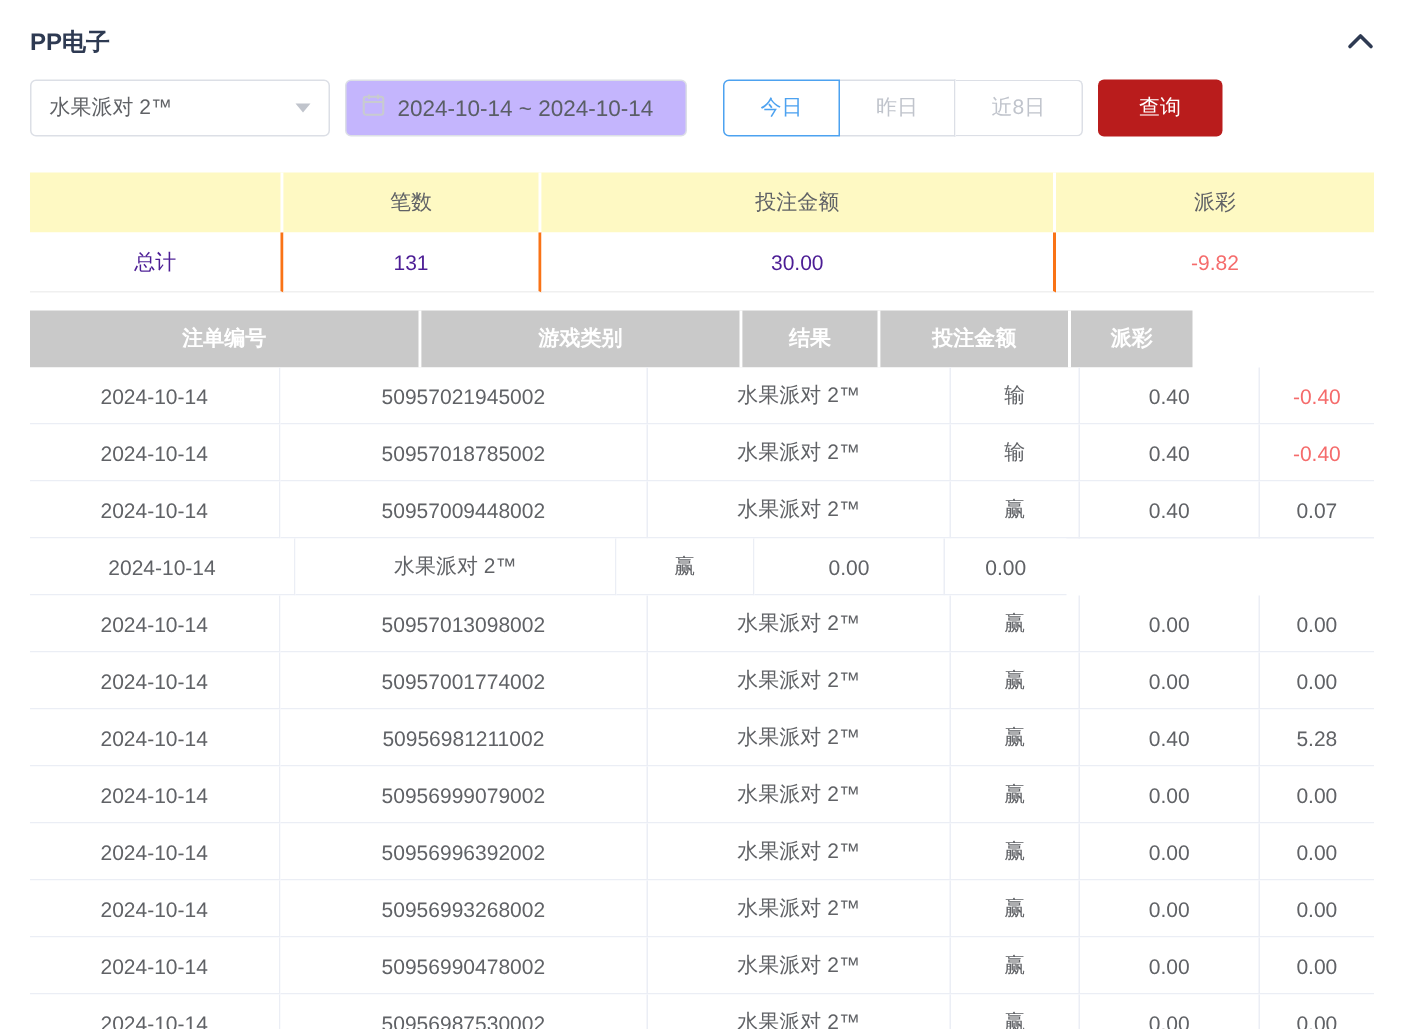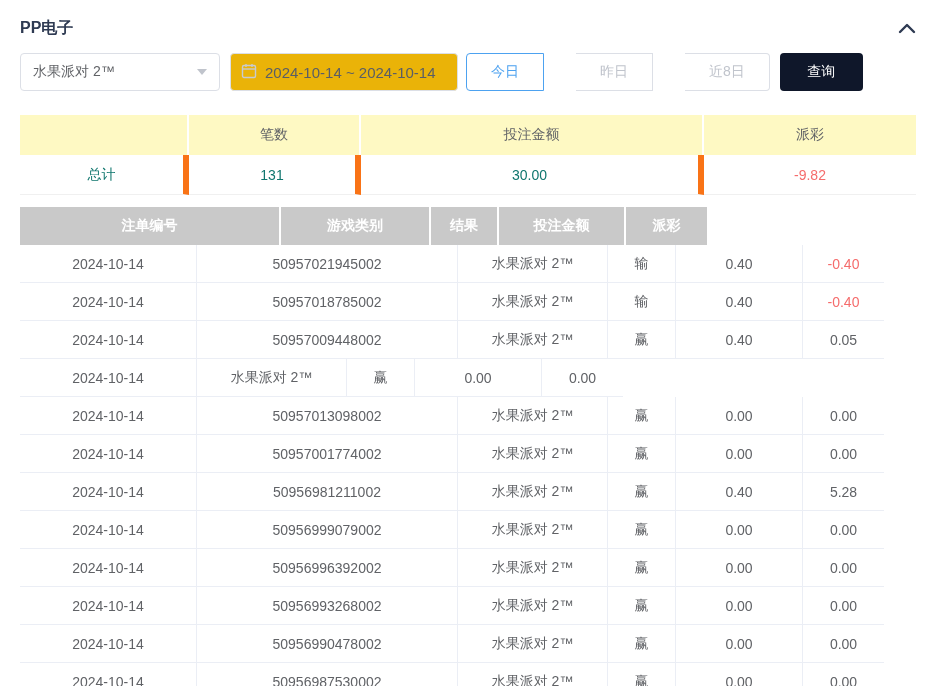--- a/index.html
+++ b/index.html
@@ -25,70 +25,70 @@
     display: flex; align-items: center; justify-content: space-between;
     padding: 0 12px; color: #606266; font-size: 14px; background: #fff; cursor: pointer;
   }
   .caret-down {
     width: 0; height: 0; border-left: 5px solid transparent; border-right: 5px solid transparent;
     border-top: 6px solid #c0c4cc;
   }
   .date-box {
     width: 228px; height: 38px; border: 1px solid #dcdfe6; border-radius: 4px;
     display: flex; align-items: center; gap: 8px; padding: 0 10px;
-    margin-left: 10px; color: #5a5e66; font-size: 15px; background: #eab308; cursor: pointer;
+    margin-left: 10px; color: #5a5e66; font-size: 15px; background: #c4b5fd; cursor: pointer;
     white-space: nowrap;
   }
-  .btn-group { display: flex; margin-left: 8px; gap: 32px; }
+  .btn-group { display: flex; margin-left: 24px; }
   .quick-btn {
     height: 38px; padding: 0 24px; background: #fff; font-size: 14px;
     display: flex; align-items: center; justify-content: center; cursor: pointer;
     border: 1px solid #dcdfe6; border-left-width: 0; color: #c0c4cc;
   }
   .quick-btn:first-child { border-radius: 4px 0 0 4px; border-left-width: 1px; }
   .quick-btn:last-child { border-radius: 0 4px 4px 0; }
   .quick-btn.active { border: 1px solid #4da2f0; color: #4da2f0; }
   .query-btn {
     height: 38px; width: 83px; margin-left: 10px; border: none; border-radius: 4px;
-    background: #0f172a; color: #fff; font-size: 14px; cursor: pointer;
+    background: #b91c1c; color: #fff; font-size: 14px; cursor: pointer;
     display: flex; align-items: center; justify-content: center;
   }
 
   
   .summary-table { width: 896px; margin-bottom: 12px; font-size: 14px; }
   .summary-row { display: flex; }
   .summary-cell {
     height: 40px; display: flex; align-items: center; justify-content: center;
     border-right: 2px solid #fff;
   }
   .summary-cell:last-child { border-right: none; }
   .summary-head .summary-cell { background: #fef9c3; color: #606266; }
-  .summary-body .summary-cell { background: #fff; color: #0f766e; border-bottom: 1px solid #f0f0f0; border-right: 6px solid #f97316; }
+  .summary-body .summary-cell { background: #fff; color: #4c1d95; border-bottom: 1px solid #f0f0f0; border-right: 2px solid #f97316; }
   .summary-body .summary-cell:last-child { border-right: none; }
   .s0 { width: 169px; } .s1 { width: 172px; } .s2 { width: 343px; } .s3 { width: 212px; }
 
   
   .records-table { width: 896px; font-size: 14px; }
   .thead { display: flex; }
   .hcell {
     height: 38px; background: #c9c9c9; color: #fff; font-weight: bold;
     display: flex; align-items: center; justify-content: center;
     border-right: 2px solid #fff;
   }
   .hcell:last-child { border-right: none; }
   .trow { display: flex; }
   .tcell {
     height: 38px; color: #606266; background: #fff;
     display: flex; align-items: center; justify-content: center;
     border-bottom: 1px solid #ebeef5; border-right: 1px solid #ebeef5;
   }
   .tcell:last-child { border-right: none; }
   .tcell.neg { color: #f56c6c; }
-  .c0 { width: 177px; } .c1 { width: 261px; } .c2 { width: 150px; }
-  .c3 { width: 68px; }  .c4 { width: 127px; } .c5 { width: 81px; }
+  .c0 { width: 177px; } .c1 { width: 261px; } .c2 { width: 214px; }
+  .c3 { width: 92px; }  .c4 { width: 127px; } .c5 { width: 81px; }
 
   .cal-icon { color: #c8cbd0; }
 </style>
 </head>
 <body>
 
 <div class="panel">
 
   <div class="panel-header">
     <div class="panel-title">PP电子</div>
@@ -164,21 +164,21 @@
           <div class="tcell c3">输</div>
           <div class="tcell c4">0.40</div>
           <div class="tcell c5 neg">-0.40</div>
         </div>
         <div class="trow">
           <div class="tcell c0">2024-10-14</div>
           <div class="tcell c1">50957009448002</div>
           <div class="tcell c2">水果派对 2™</div>
           <div class="tcell c3">赢</div>
           <div class="tcell c4">0.40</div>
-          <div class="tcell c5">0.05</div>
+          <div class="tcell c5">0.07</div>
         </div>
         <div class="trow">
           <div class="tcell c0">2024-10-14</div>
           <div class="tcell c2">水果派对 2™</div>
           <div class="tcell c3">赢</div>
           <div class="tcell c4">0.00</div>
           <div class="tcell c5">0.00</div>
         </div>
         <div class="trow">
           <div class="tcell c0">2024-10-14</div>

